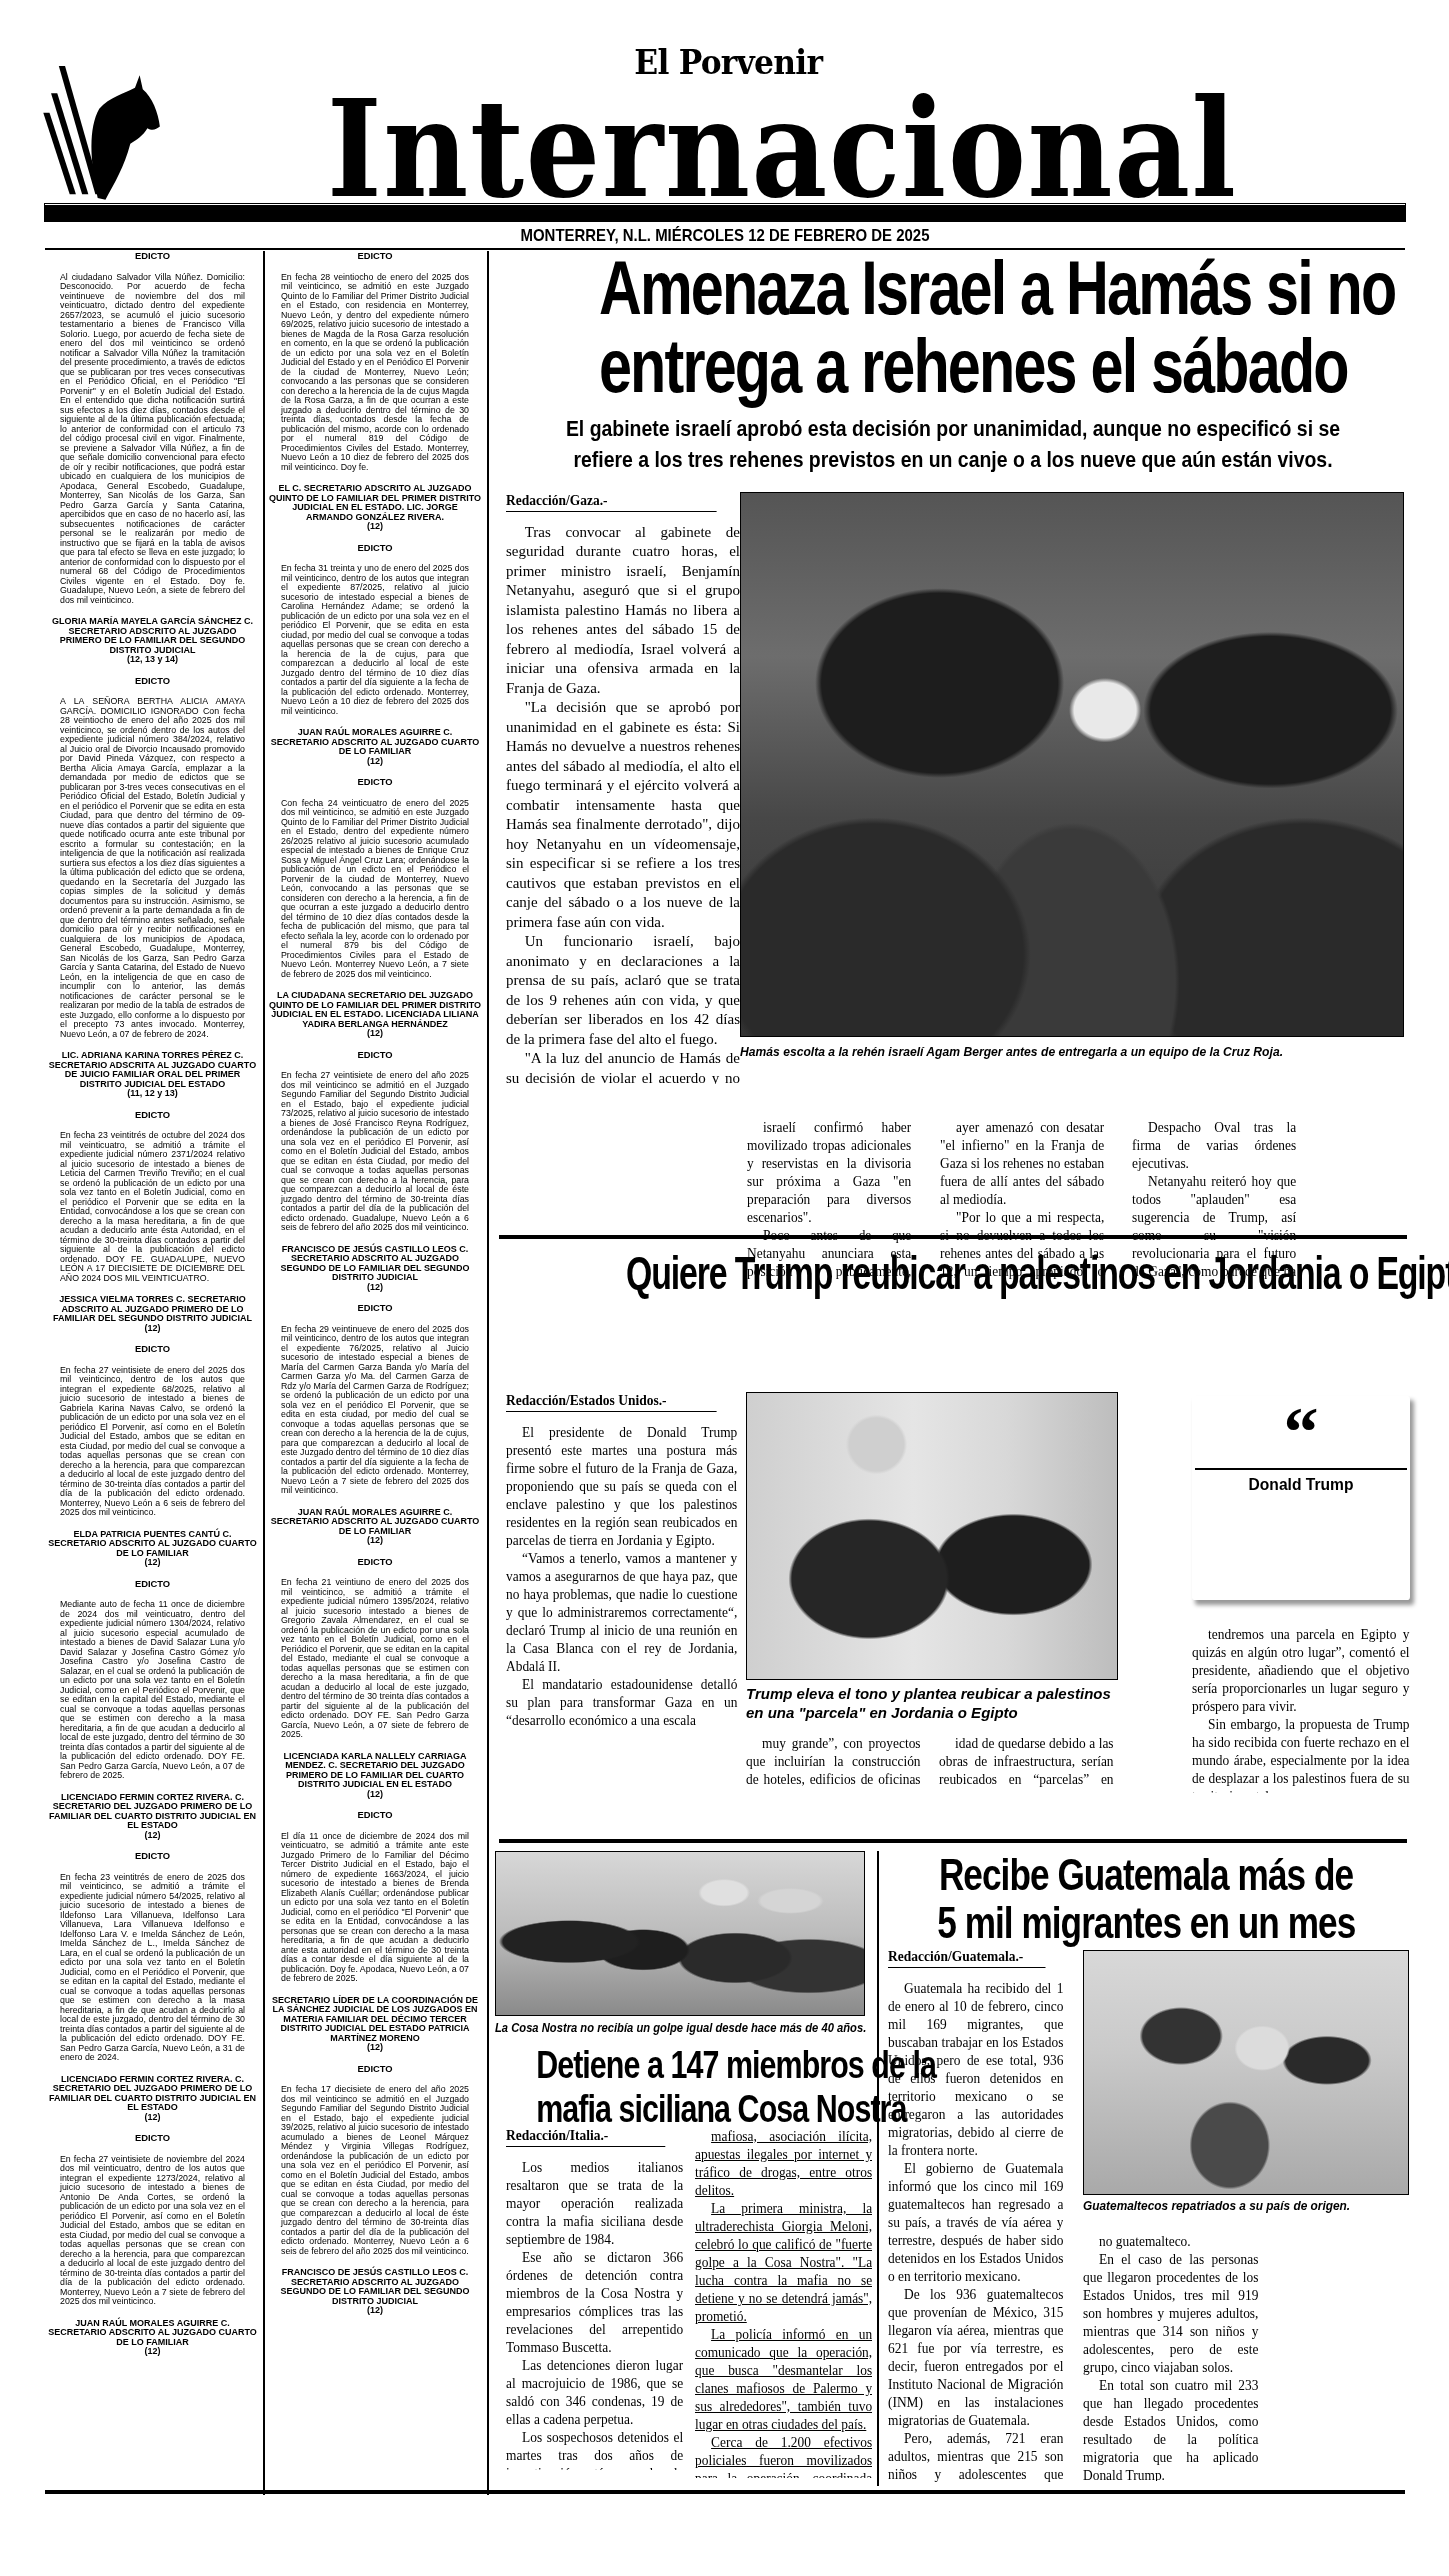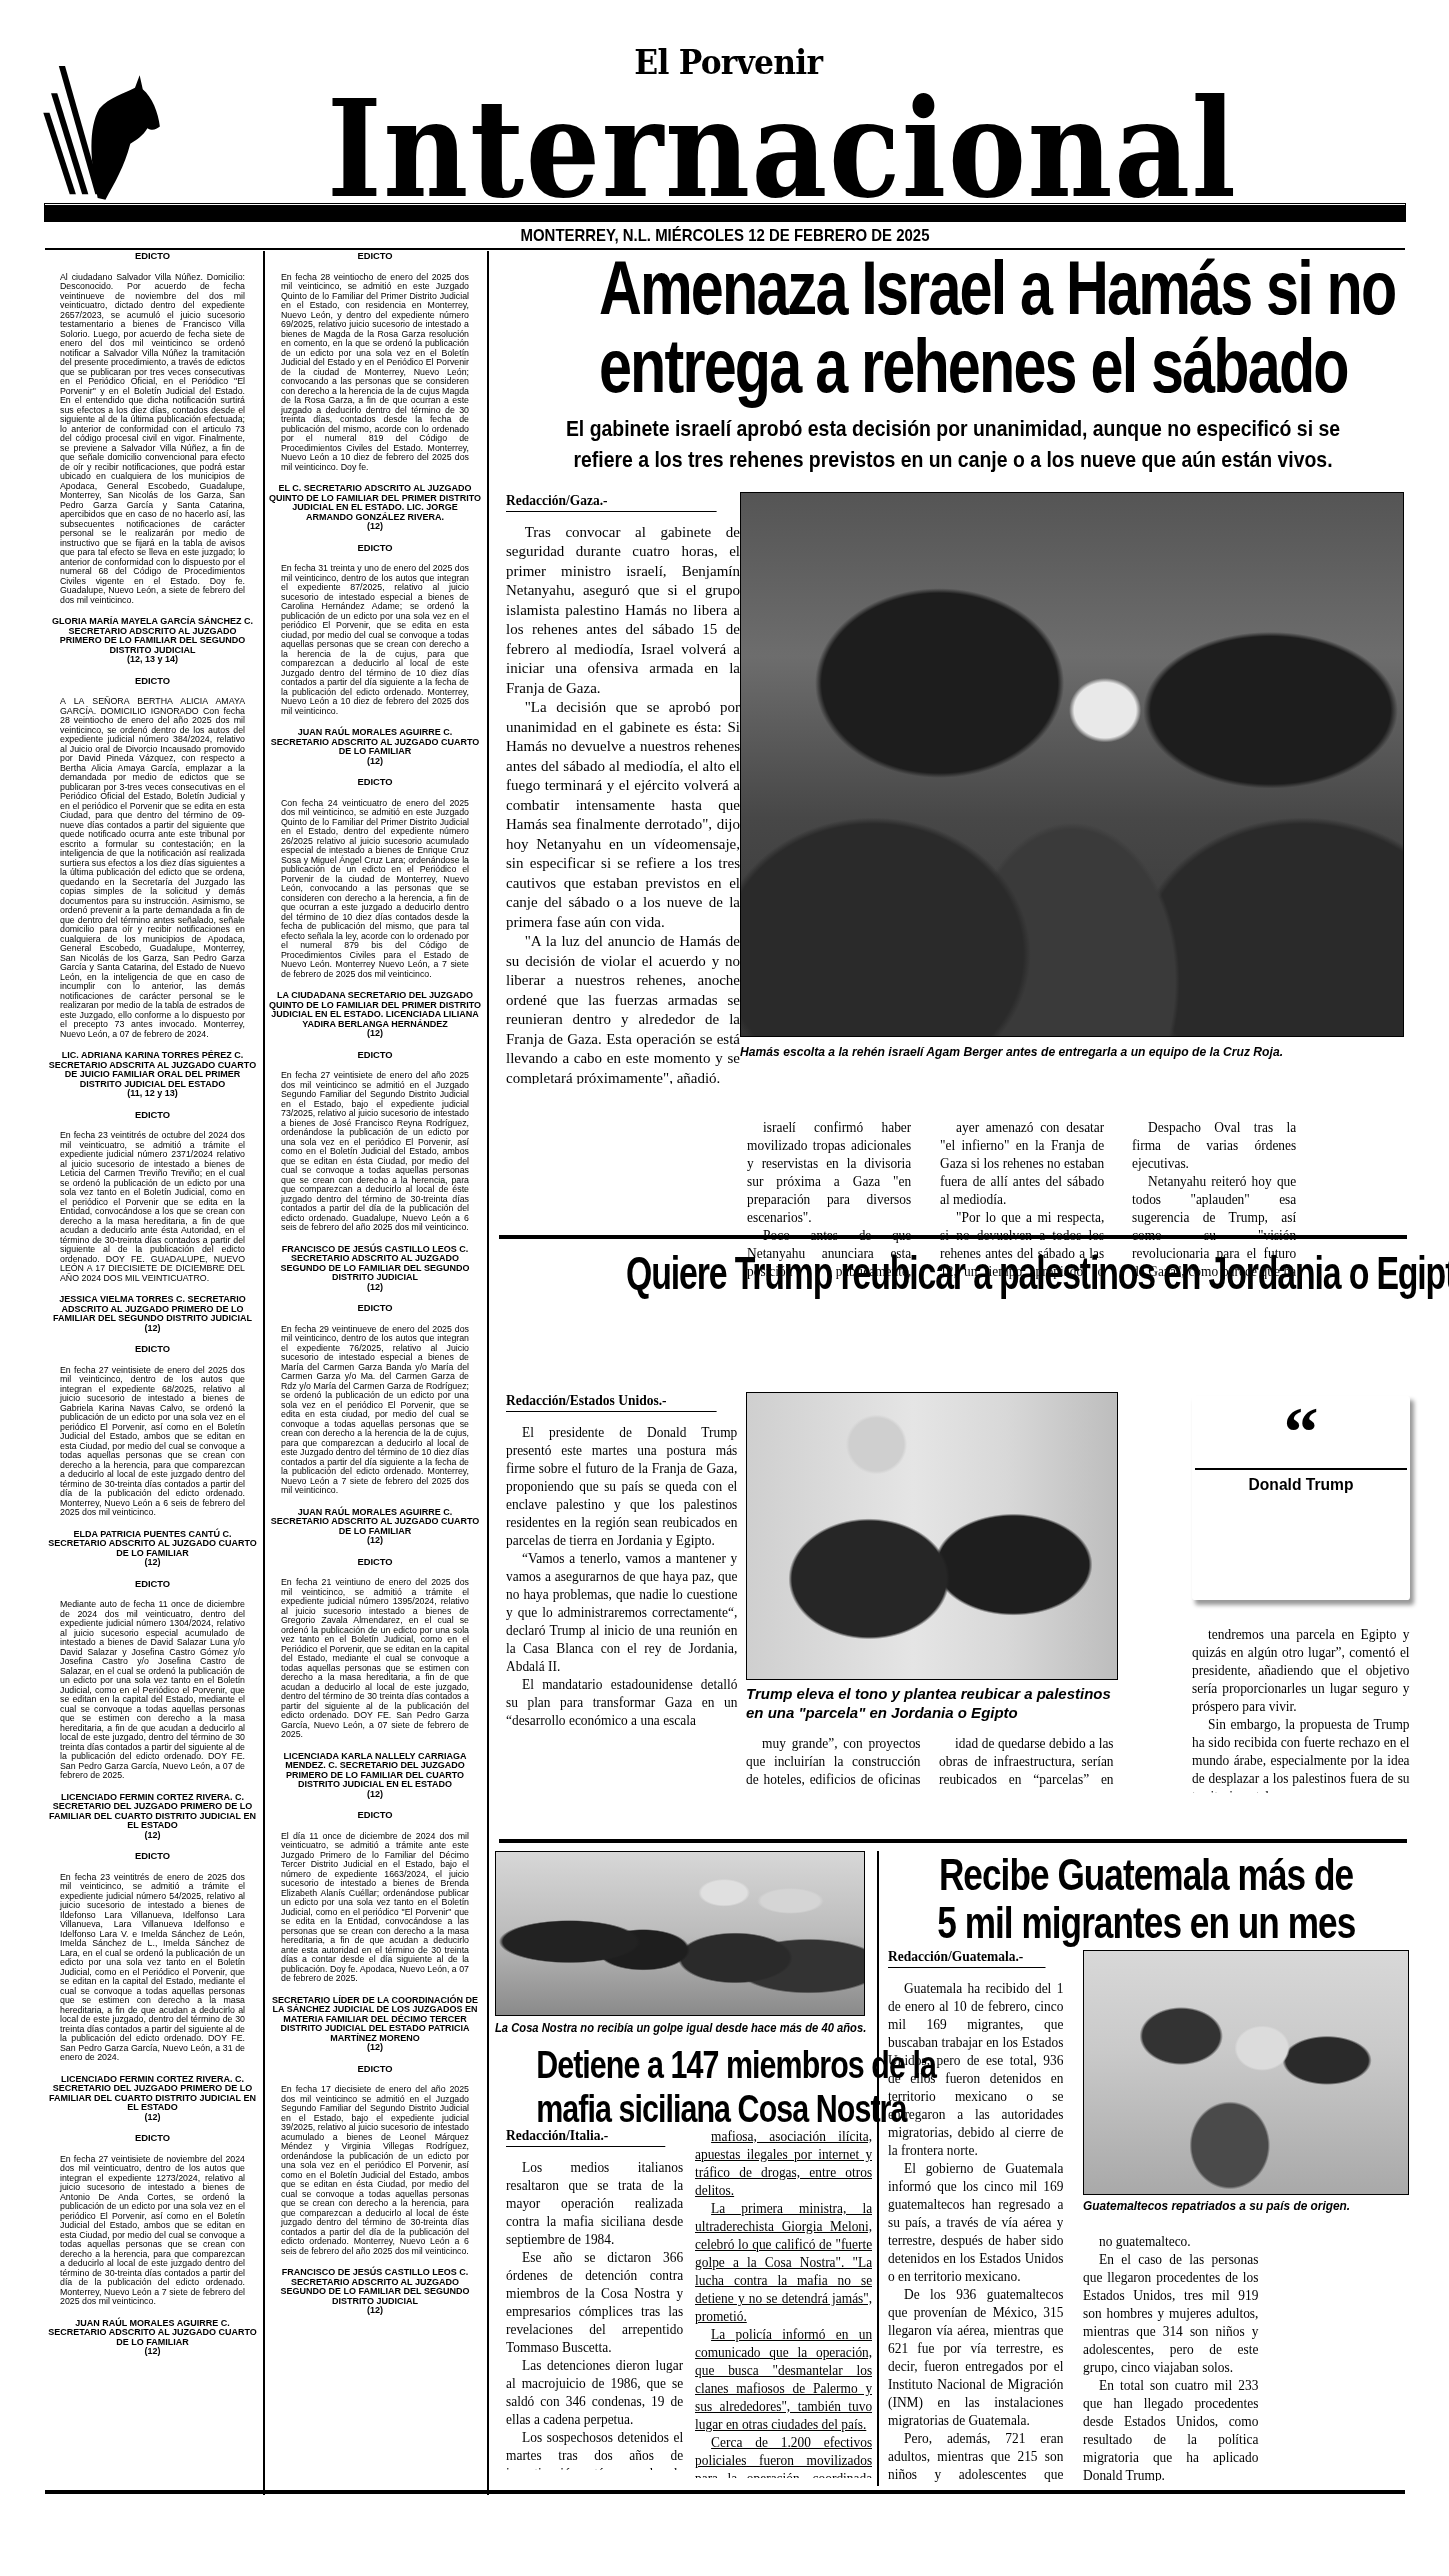--- a/index.html
+++ b/index.html
@@ -213,20 +213,21 @@
 <h1 class="hl-main">
   <div>Amenaza Israel a Hamás si no</div>
   <div>entrega a rehenes el sábado</div>
 </h1>
 <h2 class="deck-main">El gabinete israelí aprobó esta decisión por unanimidad, aunque no especificó si se refiere a los tres rehenes previstos en un canje o a los nueve que aún están vivos.</h2>
 <div class="art1-col1">
   <span class="byline">Redacción/Gaza.-</span>
   <div class="body-text">
       <p>Tras convocar al gabinete de seguridad durante cuatro horas, el primer ministro israelí, Benjamín Netanyahu, aseguró que si el grupo islamista palestino Hamás no libera a los rehenes antes del sábado 15 de febrero al mediodía, Israel volverá a iniciar una ofensiva armada en la Franja de Gaza.</p>
       <p>"La decisión que se aprobó por unanimidad en el gabinete es ésta: Si Hamás no devuelve a nuestros rehenes antes del sábado al mediodía, el alto el fuego terminará y el ejército volverá a combatir intensamente hasta que Hamás sea finalmente derrotado", dijo hoy Netanyahu en un vídeomensaje, sin especificar si se refiere a los tres cautivos que estaban previstos en el canje del sábado o a los nueve de la primera fase aún con vida.</p>
+      <p>Un funcionario israelí, bajo anonimato y en declaraciones a la prensa de su país, aclaró que se trata de los 9 rehenes aún con vida, y que deberían ser liberados en los 42 días de la primera fase del alto el fuego.</p>
       <p>"A la luz del anuncio de Hamás de su decisión de violar el acuerdo y no liberar a nuestros rehenes, anoche ordené que las fuerzas armadas se reunieran dentro y alrededor de la Franja de Gaza. Esta operación se está llevando a cabo en este momento y se completará próximamente", añadió.</p>
     </div>
 </div>
 <div class="photo photo1"></div>
 <div class="caption1">Hamás escolta a la rehén israelí Agam Berger antes de entregarla a un equipo de la Cruz Roja.</div>
 <div class="art1-rest ar1">
     <div class="body-text condensed">
       <p>israelí confirmó haber movilizado tropas adicionales y reservistas en la divisoria sur próxima a Gaza "en preparación para diversos escenarios".</p>
       <p>Poco antes de que Netanyahu anunciara esta posición públicamente, funcionarios israelíes -de nuevo bajo anonimato- ya habían adelantado que el gabinete apoyaba -una vez más- la idea del presidente estadounidense, Donald Trump, que</p>
     </div>

